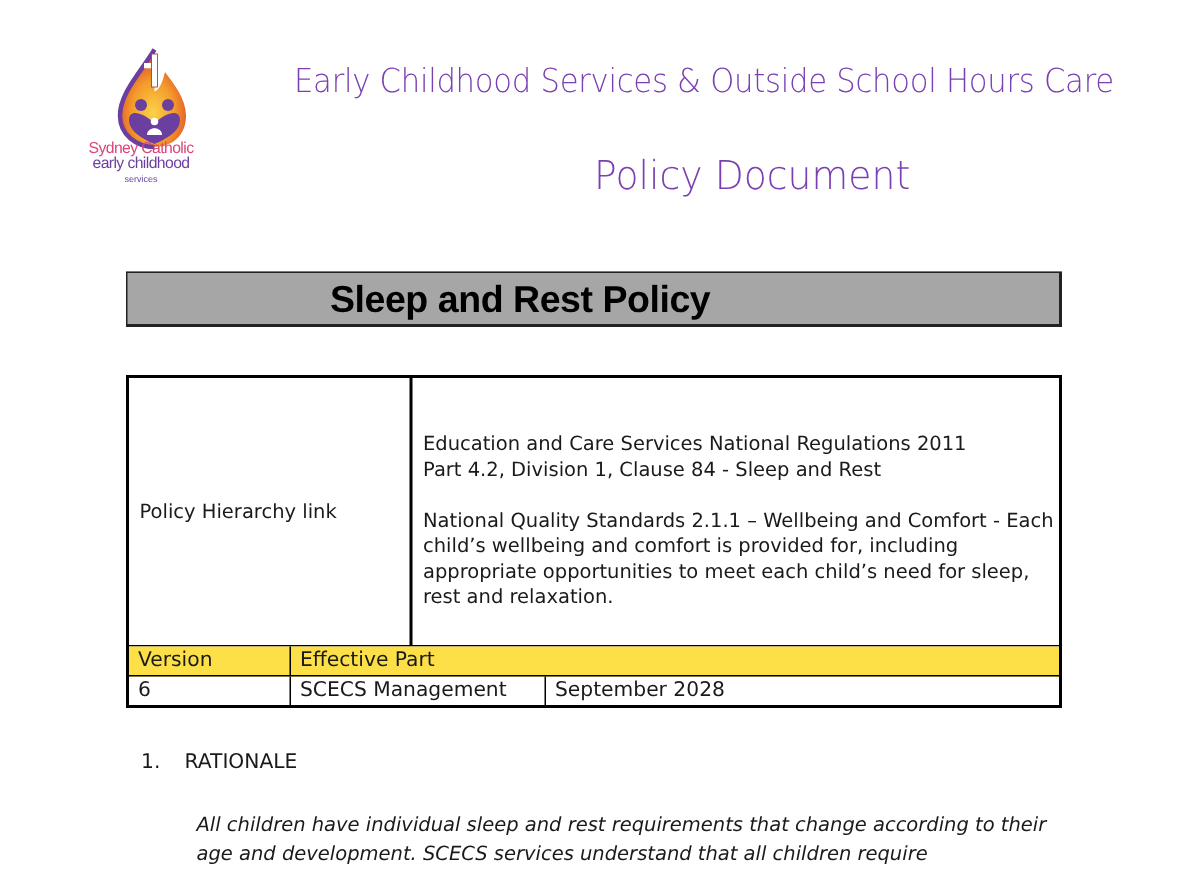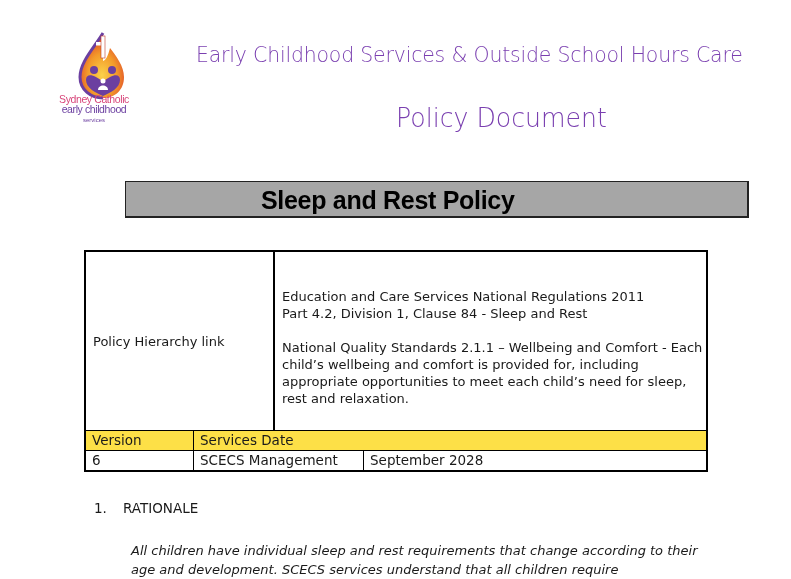--- a/index.html
+++ b/index.html
@@ -4,21 +4,21 @@
   <style>
     html, body { margin:0; padding:0; background:#ffffff; }
     body { width:791px; height:579px; position:relative; overflow:hidden; font-family:"DejaVu Sans", sans-serif; color:#1a1a1a; }
     .logo { position:absolute; left:58px; top:30px; width:90px; height:110px; }
     .logo-text { position:absolute; left:48px; top:94px; width:92px; text-align:center; font-family:"Liberation Sans", sans-serif; line-height:10px; }
     .logo-l1 { font-size:10.5px; color:#d8467a; letter-spacing:-0.4px; display:block; }
     .logo-l2 { font-size:10.5px; color:#6b3fa0; letter-spacing:-0.4px; display:block; }
     .logo-l3 { font-size:6px; color:#6b3fa0; display:block; margin-top:1px; }
     .hdr1 { position:absolute; left:196px; top:42px; font-family:"DejaVu Sans", sans-serif; font-weight:200; font-size:22px; color:#7a3fb0; letter-spacing:-0.2px; white-space:nowrap; transform:scaleX(0.93); transform-origin:left center; }
     .hdr2 { position:absolute; left:396px; top:102px; font-family:"DejaVu Sans", sans-serif; font-size:26.5px; color:#7a3fb0; white-space:nowrap; transform:scaleX(0.95); transform-origin:left center; font-weight:200; }
-    .title-box { position:absolute; left:84px; top:181px; width:621px; height:34px; background:#a6a6a6; border:2px solid #222; border-top-width:1px; border-left-width:1px;margin-left:41px; }
+    .title-box { position:absolute; left:84px; top:181px; width:621px; height:34px; background:#a6a6a6; border:2px solid #222; border-top-width:1px; border-left-width:1px; }
     .title-box span { position:absolute; left:135px; top:4px; font-family:"Liberation Sans", sans-serif; font-size:25px; font-weight:bold; color:#000; letter-spacing:-0.3px; }
     .meta { position:absolute; left:84px; top:250px; width:624px; border:2px solid #000; box-sizing:border-box; }
     .hier { display:flex; height:178px; border-bottom:1px solid #000; }
     .hier-label { width:189px; border-right:2px solid #000; box-sizing:border-box; display:flex; align-items:center; padding-left:7px; font-size:13px; }
     .hier-body { flex:1; padding:19px 0 0 7px; font-size:13px; line-height:17px; }
     .hier-body p { margin:0; }
     .hier-body p + p { margin-top:17px; }
     .vrow { display:flex; height:19px; font-size:13.5px; line-height:19px; }
     .vrow.head { background:#fde047; border-bottom:1px solid #000; }
     .vrow div { box-sizing:border-box; padding-left:6px; border-right:1px solid #000; white-space:nowrap; }
@@ -72,21 +72,21 @@
       <p>
         <br>
         <span>Education and Care Services National Regulations 2011</span><br>
         <span>Part 4.2, Division 1, Clause 84 - Sleep and Rest</span>
       </p>
       <p>National Quality Standards 2.1.1 – Wellbeing and Comfort - Each child’s wellbeing and comfort is provided for, including appropriate opportunities to meet each child’s need for sleep, rest and relaxation.</p>
     </div>
   </div>
   <div class="vrow head">
     <div class="c1">Version</div>
-    <div class="c3">Services Date</div>
+    <div class="c3">Effective Part</div>
   </div>
   <div class="vrow">
     <div class="c1">6</div>
     <div class="c2">SCECS Management</div>
     <div class="c4">September 2028</div>
   </div>
 </div>
 
 <div class="sec">
   <span class="num">1.</span><span>RATIONALE</span>

